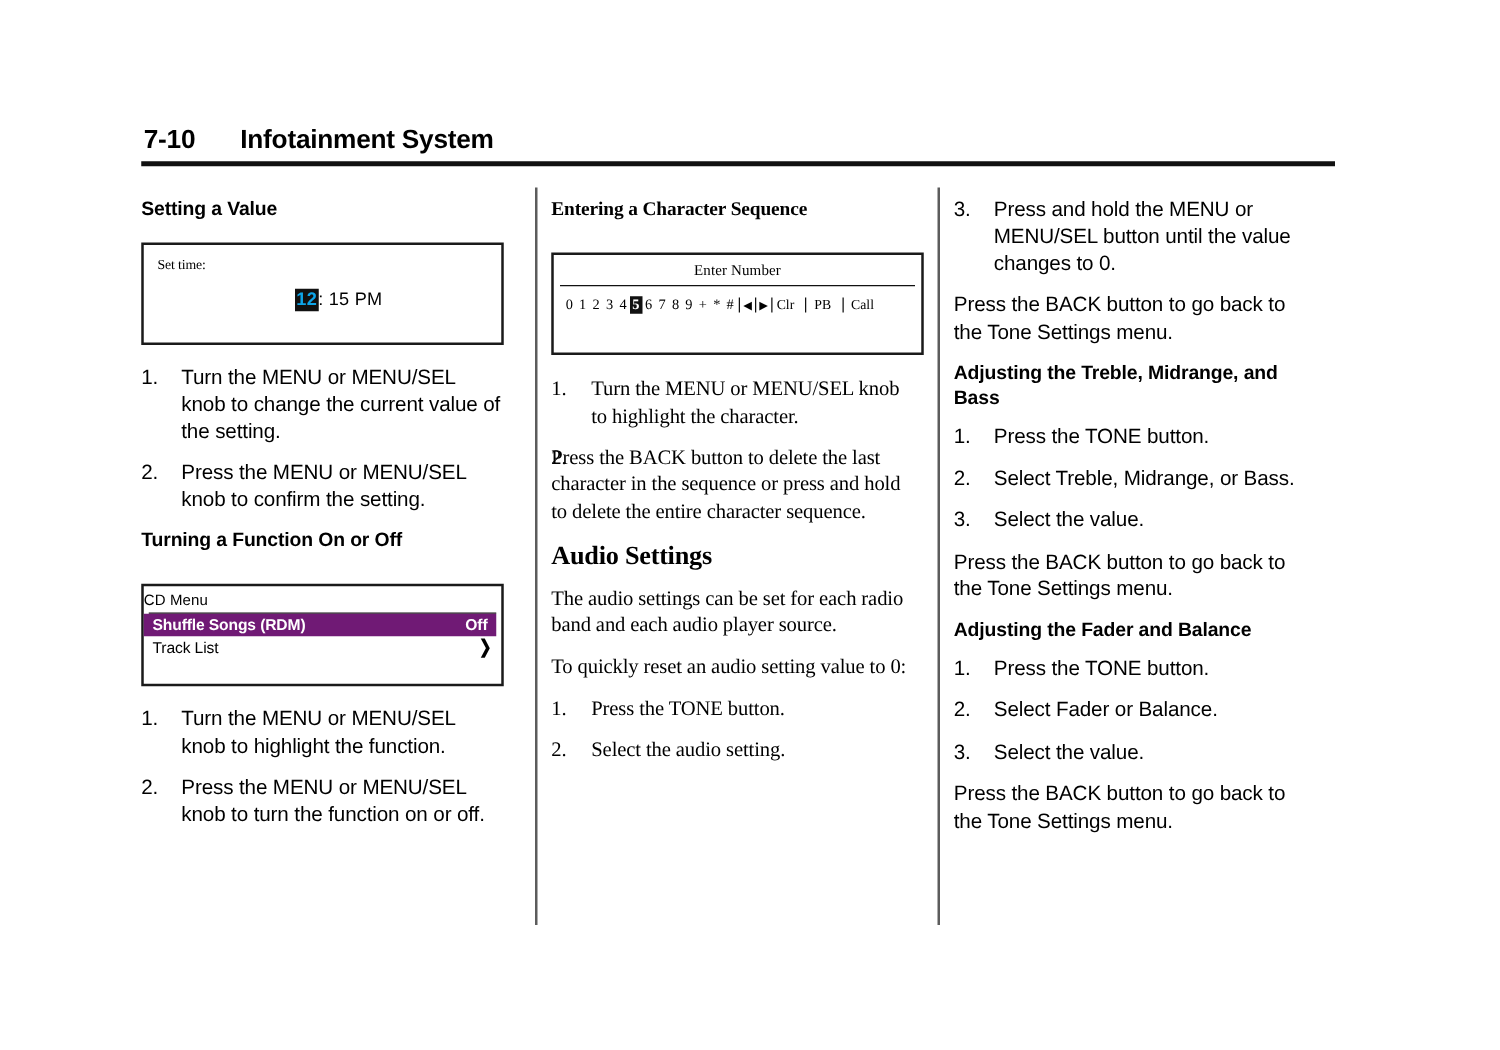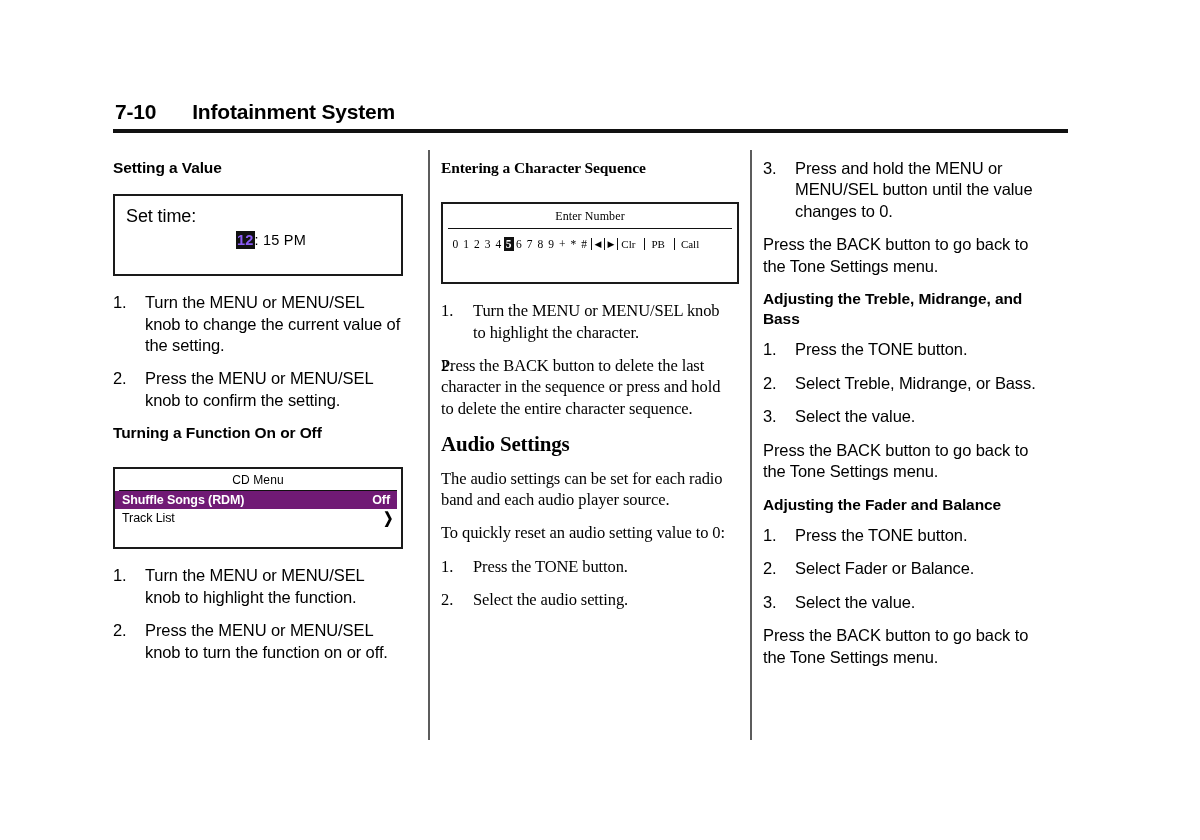--- a/index.html
+++ b/index.html
@@ -119,48 +119,48 @@
   
   #screen-set-time {
     width: 290px;
     height: 82px;
     position: relative;
   }
   #screen-set-time .st-label {
     position: absolute;
     left: 11px;
     top: 10px;
-    font-size: 18px;
+    font-size: 11px;
     letter-spacing: -0.1px;
+    font-family: Liberation Serif, serif;
   }
   #screen-set-time .st-value {
     position: absolute;
     left: 0;
     right: 0;
     top: 36px;
     text-align: center;
     font-size: 14.5px;
     padding-left: 26px;
     letter-spacing: 0.2px;
   }
   #screen-set-time .hl {
     background: #111111;
-    color: #8b5cf6;
+    color: #0ea5e9;
     padding: 1px 1px 1px 1px;
     font-weight: bold;
   }
 
   
   #screen-cd-menu {
     width: 290px;
     height: 82px;
     position: relative;
   }
   #screen-cd-menu .cd-title {
-    text-align: center;
     font-size: 12px;
     padding: 4px 0 3px 0;
     letter-spacing: 0.1px;
   }
   #screen-cd-menu .cd-titlerule {
     height: 1px;
     background: #111111;
     margin: 0 4px 0 4px;
   }
   #screen-cd-menu .cd-row {

